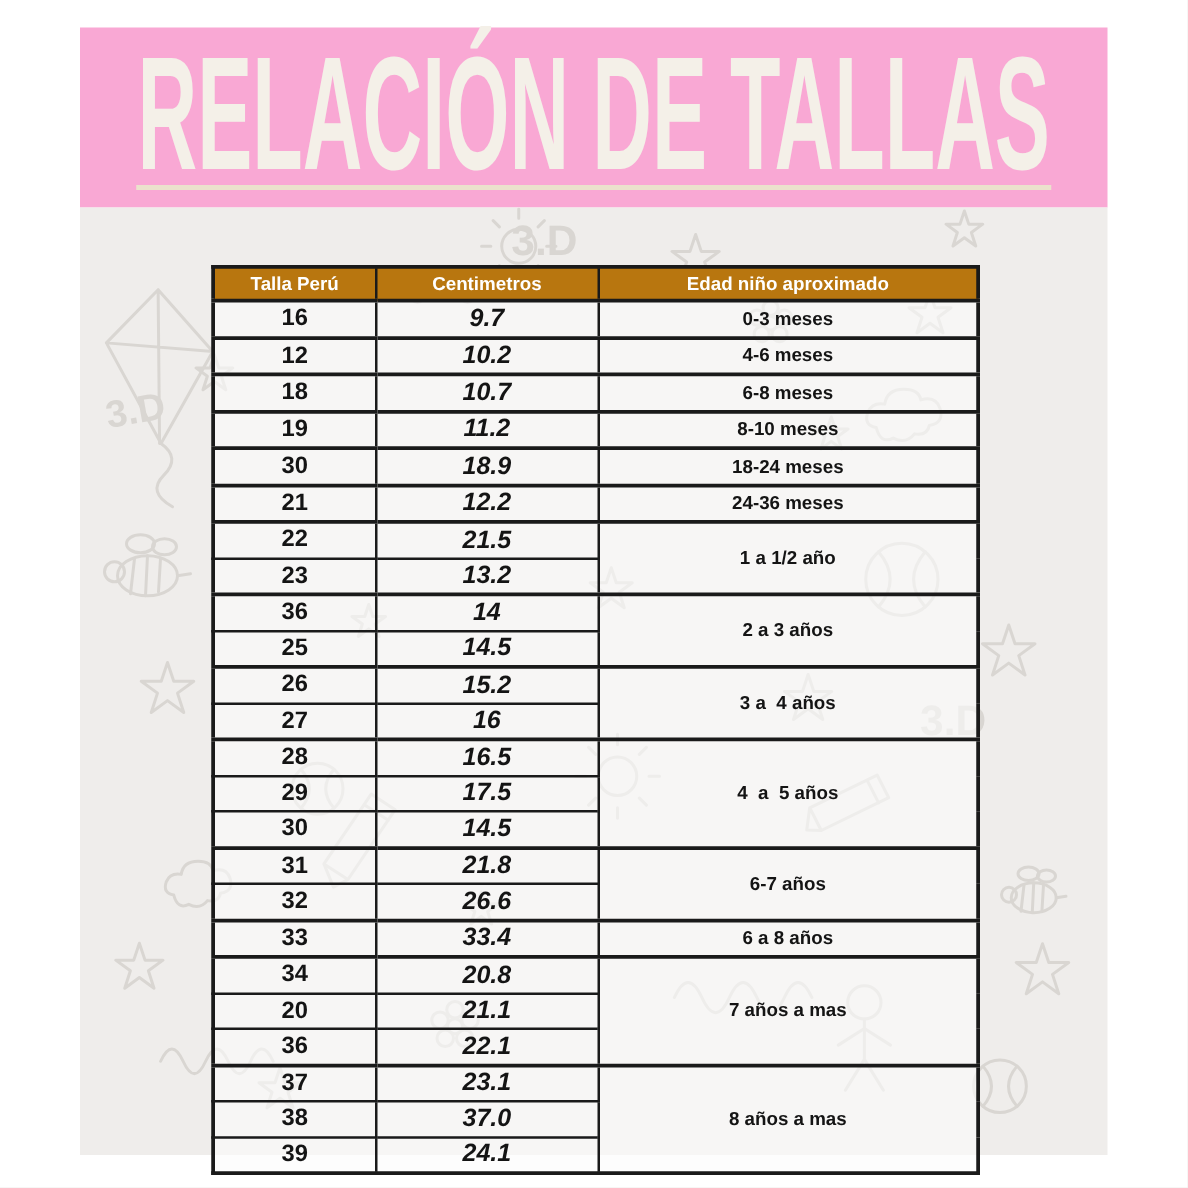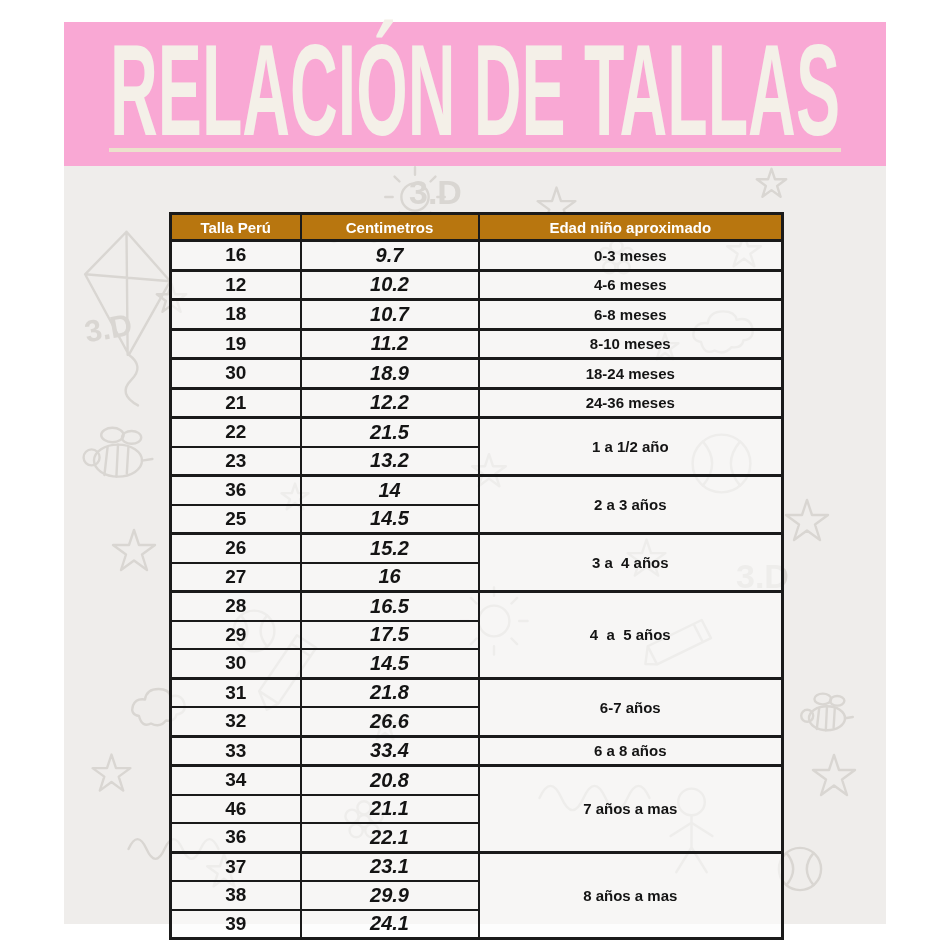--- a/index.html
+++ b/index.html
@@ -260,35 +260,35 @@
           <td class="col-talla">33</td>
           <td class="col-cm">33.4</td>
           <td class="col-edad" rowspan="1">6 a 8 años</td>
         </tr>
         <tr class="group-start">
           <td class="col-talla">34</td>
           <td class="col-cm">20.8</td>
           <td class="col-edad" rowspan="3">7 años a mas</td>
         </tr>
         <tr>
-          <td class="col-talla">46</td>
+          <td class="col-talla">20</td>
           <td class="col-cm">21.1</td>
         </tr>
         <tr>
           <td class="col-talla">36</td>
           <td class="col-cm">22.1</td>
         </tr>
         <tr class="group-start">
           <td class="col-talla">37</td>
           <td class="col-cm">23.1</td>
           <td class="col-edad" rowspan="3">8 años a mas</td>
         </tr>
         <tr>
           <td class="col-talla">38</td>
-          <td class="col-cm">29.9</td>
+          <td class="col-cm">37.0</td>
         </tr>
         <tr>
           <td class="col-talla">39</td>
           <td class="col-cm">24.1</td>
         </tr>
       </tbody>
   </table>
 </div>
 
 </body></html>

